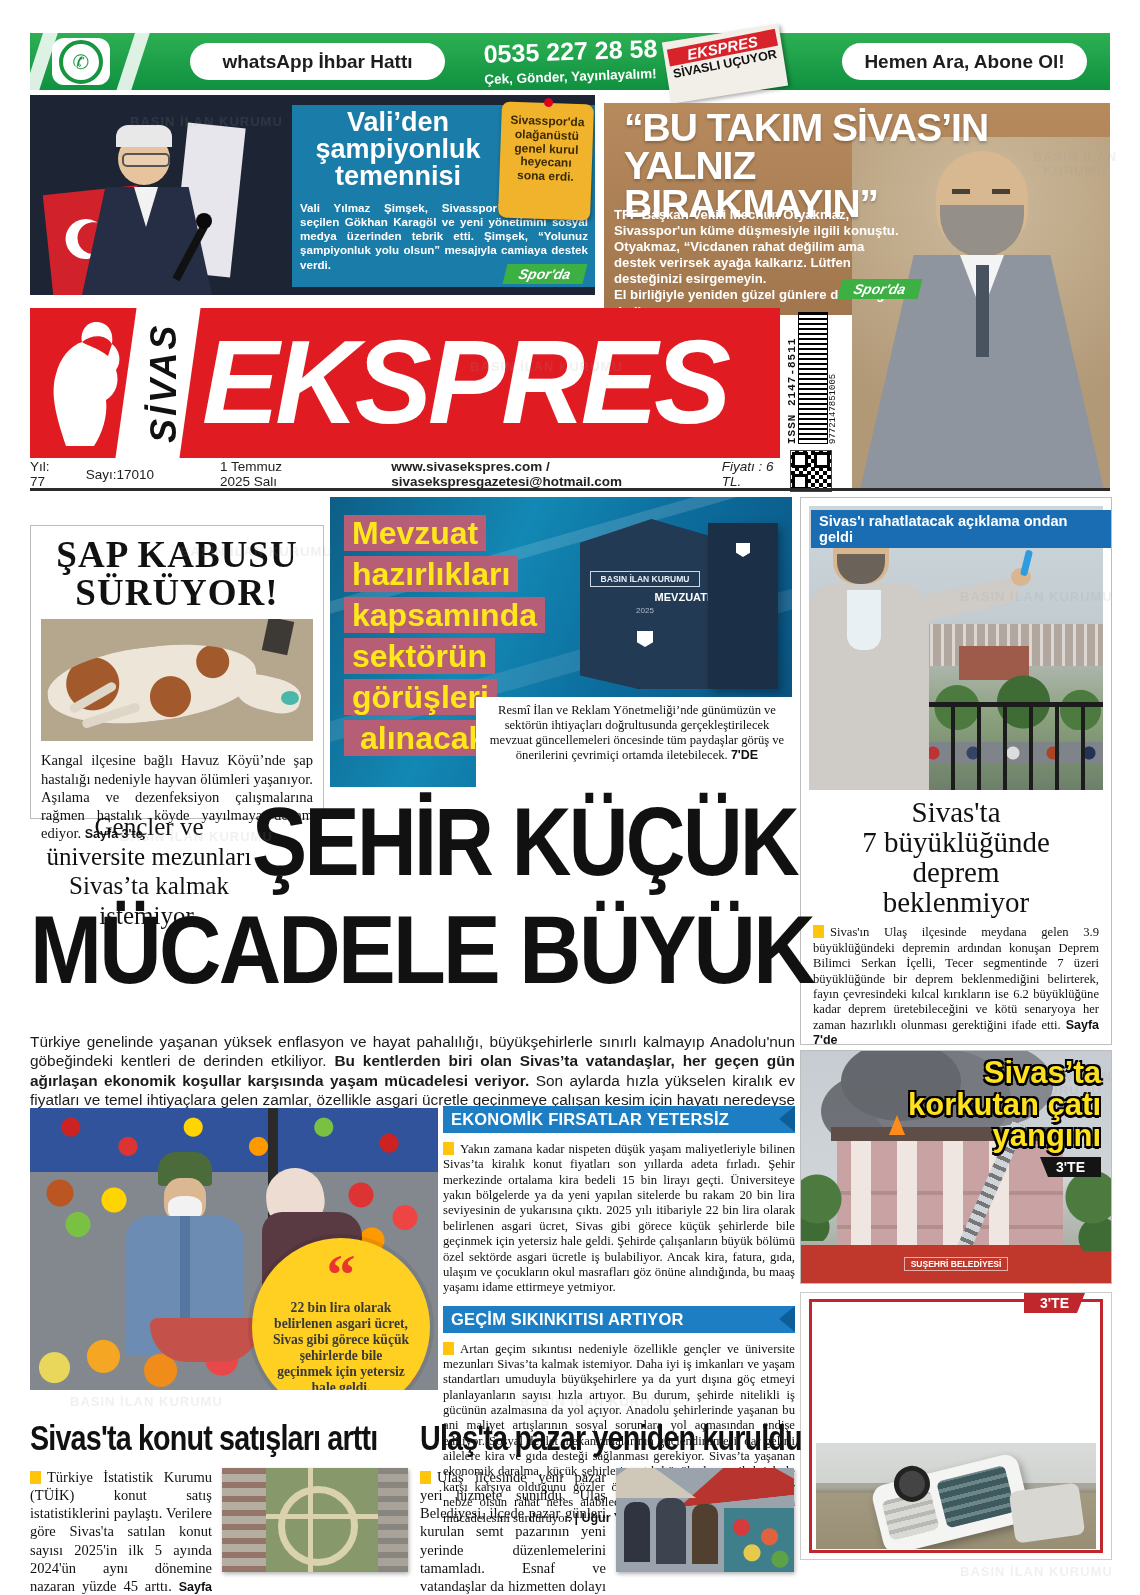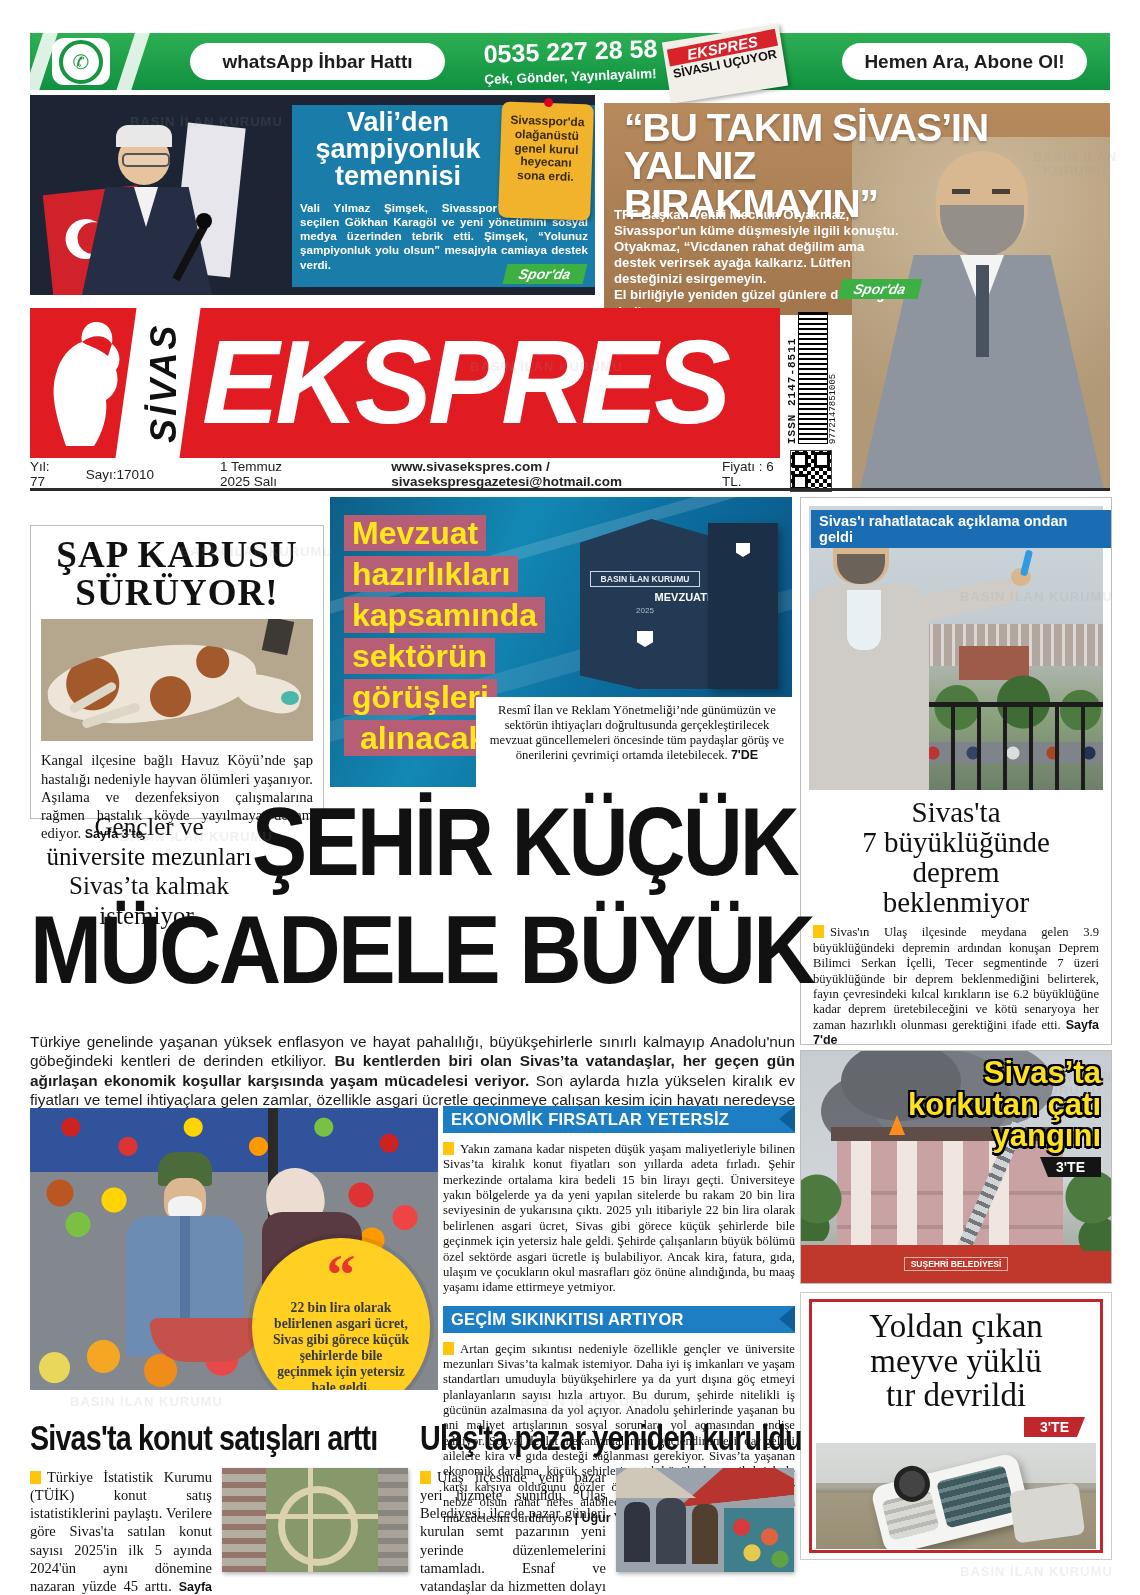--- a/index.html
+++ b/index.html
@@ -165,21 +165,21 @@
     <span class="qr-eye" style="left:1px;top:1px;"></span>
     <span class="qr-eye" style="right:1px;top:1px;"></span>
     <span class="qr-eye" style="left:1px;bottom:1px;"></span>
   </div>
 
   <div id="infobar" class="abs">
     <span>Yıl: 77</span>
     <span>Sayı:17010</span>
     <span style="margin-left:40px;">1 Temmuz 2025 Salı</span>
     <span style="margin-left:50px;font-weight:bold;">www.sivasekspres.com / sivasekspresgazetesi@hotmail.com</span>
-    <span style="margin-left:auto;">Fiyatı : 6 TL.</span>
+    <span style="margin-left:auto;font-style:italic;">Fiyatı : 6 TL.</span>
   </div>
   <div id="rule" class="abs"></div>
 
   <div class="abs card" style="left:30px;top:525px;width:292px;height:292px;">
     <div class="pre serif" style="margin:10px 6px 8px;text-align:center;font-weight:bold;font-size:37px;line-height:1.02;letter-spacing:1px;">ŞAP KABUSU
 SÜRÜYOR!</div>
     <div style="position:relative;margin:0 10px;height:122px;background:#b5a78d;overflow:hidden;">
       <div class="abs" style="left:6px;top:28px;width:210px;height:74px;background:#ece5d8;border-radius:48%;transform:rotate(-7deg);
            background-image:radial-gradient(circle at 22% 40%,#a2592b 26px,transparent 27px),radial-gradient(circle at 58% 70%,#a2592b 20px,transparent 21px),radial-gradient(circle at 80% 30%,#a2592b 16px,transparent 17px);"></div>
       <div class="abs" style="left:196px;top:58px;width:64px;height:34px;background:#ece5d8;border-radius:40%;transform:rotate(14deg);"></div>
@@ -318,23 +318,20 @@
     <div class="abs pre outline-yel" style="right:10px;top:6px;width:210px;">Sivas’ta
 korkutan çatı
 yangını</div>
     <div class="abs" style="right:10px;top:106px;">
       <span class="blk-tag">3'TE</span>
     </div>
   </div>
 
   <div class="abs" style="left:800px;top:1292px;width:310px;height:266px;background:#fff;border:1px solid #ccc;">
     <div class="abs" style="left:8px;top:6px;right:8px;bottom:6px;border:3px solid #c0272d;"></div>
-    <div class="pre serif" style="margin:16px 20px 4px;text-align:center;font-size:33px;line-height:1.05;">Yoldan çıkan
-meyve yüklü
-tır devrildi</div>
     <div style="text-align:right;margin:0 26px 6px 0;">
       <span class="red-tag">3'TE</span>
     </div>
     <div class="abs" style="left:15px;top:150px;width:280px;height:106px;overflow:hidden;background:linear-gradient(#d9dcda 0%,#cfd2cd 42%,#a39a82 46%,#978e74 100%);">
       <div class="abs" style="left:0;top:40px;width:100%;height:10px;background:#8d8a7a;opacity:.6;"></div>
       <div class="abs" style="left:60px;top:26px;width:150px;height:70px;background:#f4f4f2;border-radius:14px;transform:rotate(-14deg);box-shadow:2px 4px 8px rgba(0,0,0,.3);">
         <div class="abs" style="left:66px;top:10px;width:70px;height:48px;background:repeating-linear-gradient(0deg,#3f5a5e 0 6px,#6c8589 6px 10px);border-radius:6px;"></div>
         <div class="abs" style="left:8px;top:16px;width:50px;height:40px;background:repeating-linear-gradient(0deg,#d8d8d4 0 6px,#b9b9b4 6px 10px);border-radius:6px;"></div>
         <div class="abs" style="left:24px;top:-12px;width:26px;height:26px;background:#444;border-radius:50%;border:5px solid #222;"></div>
       </div>

